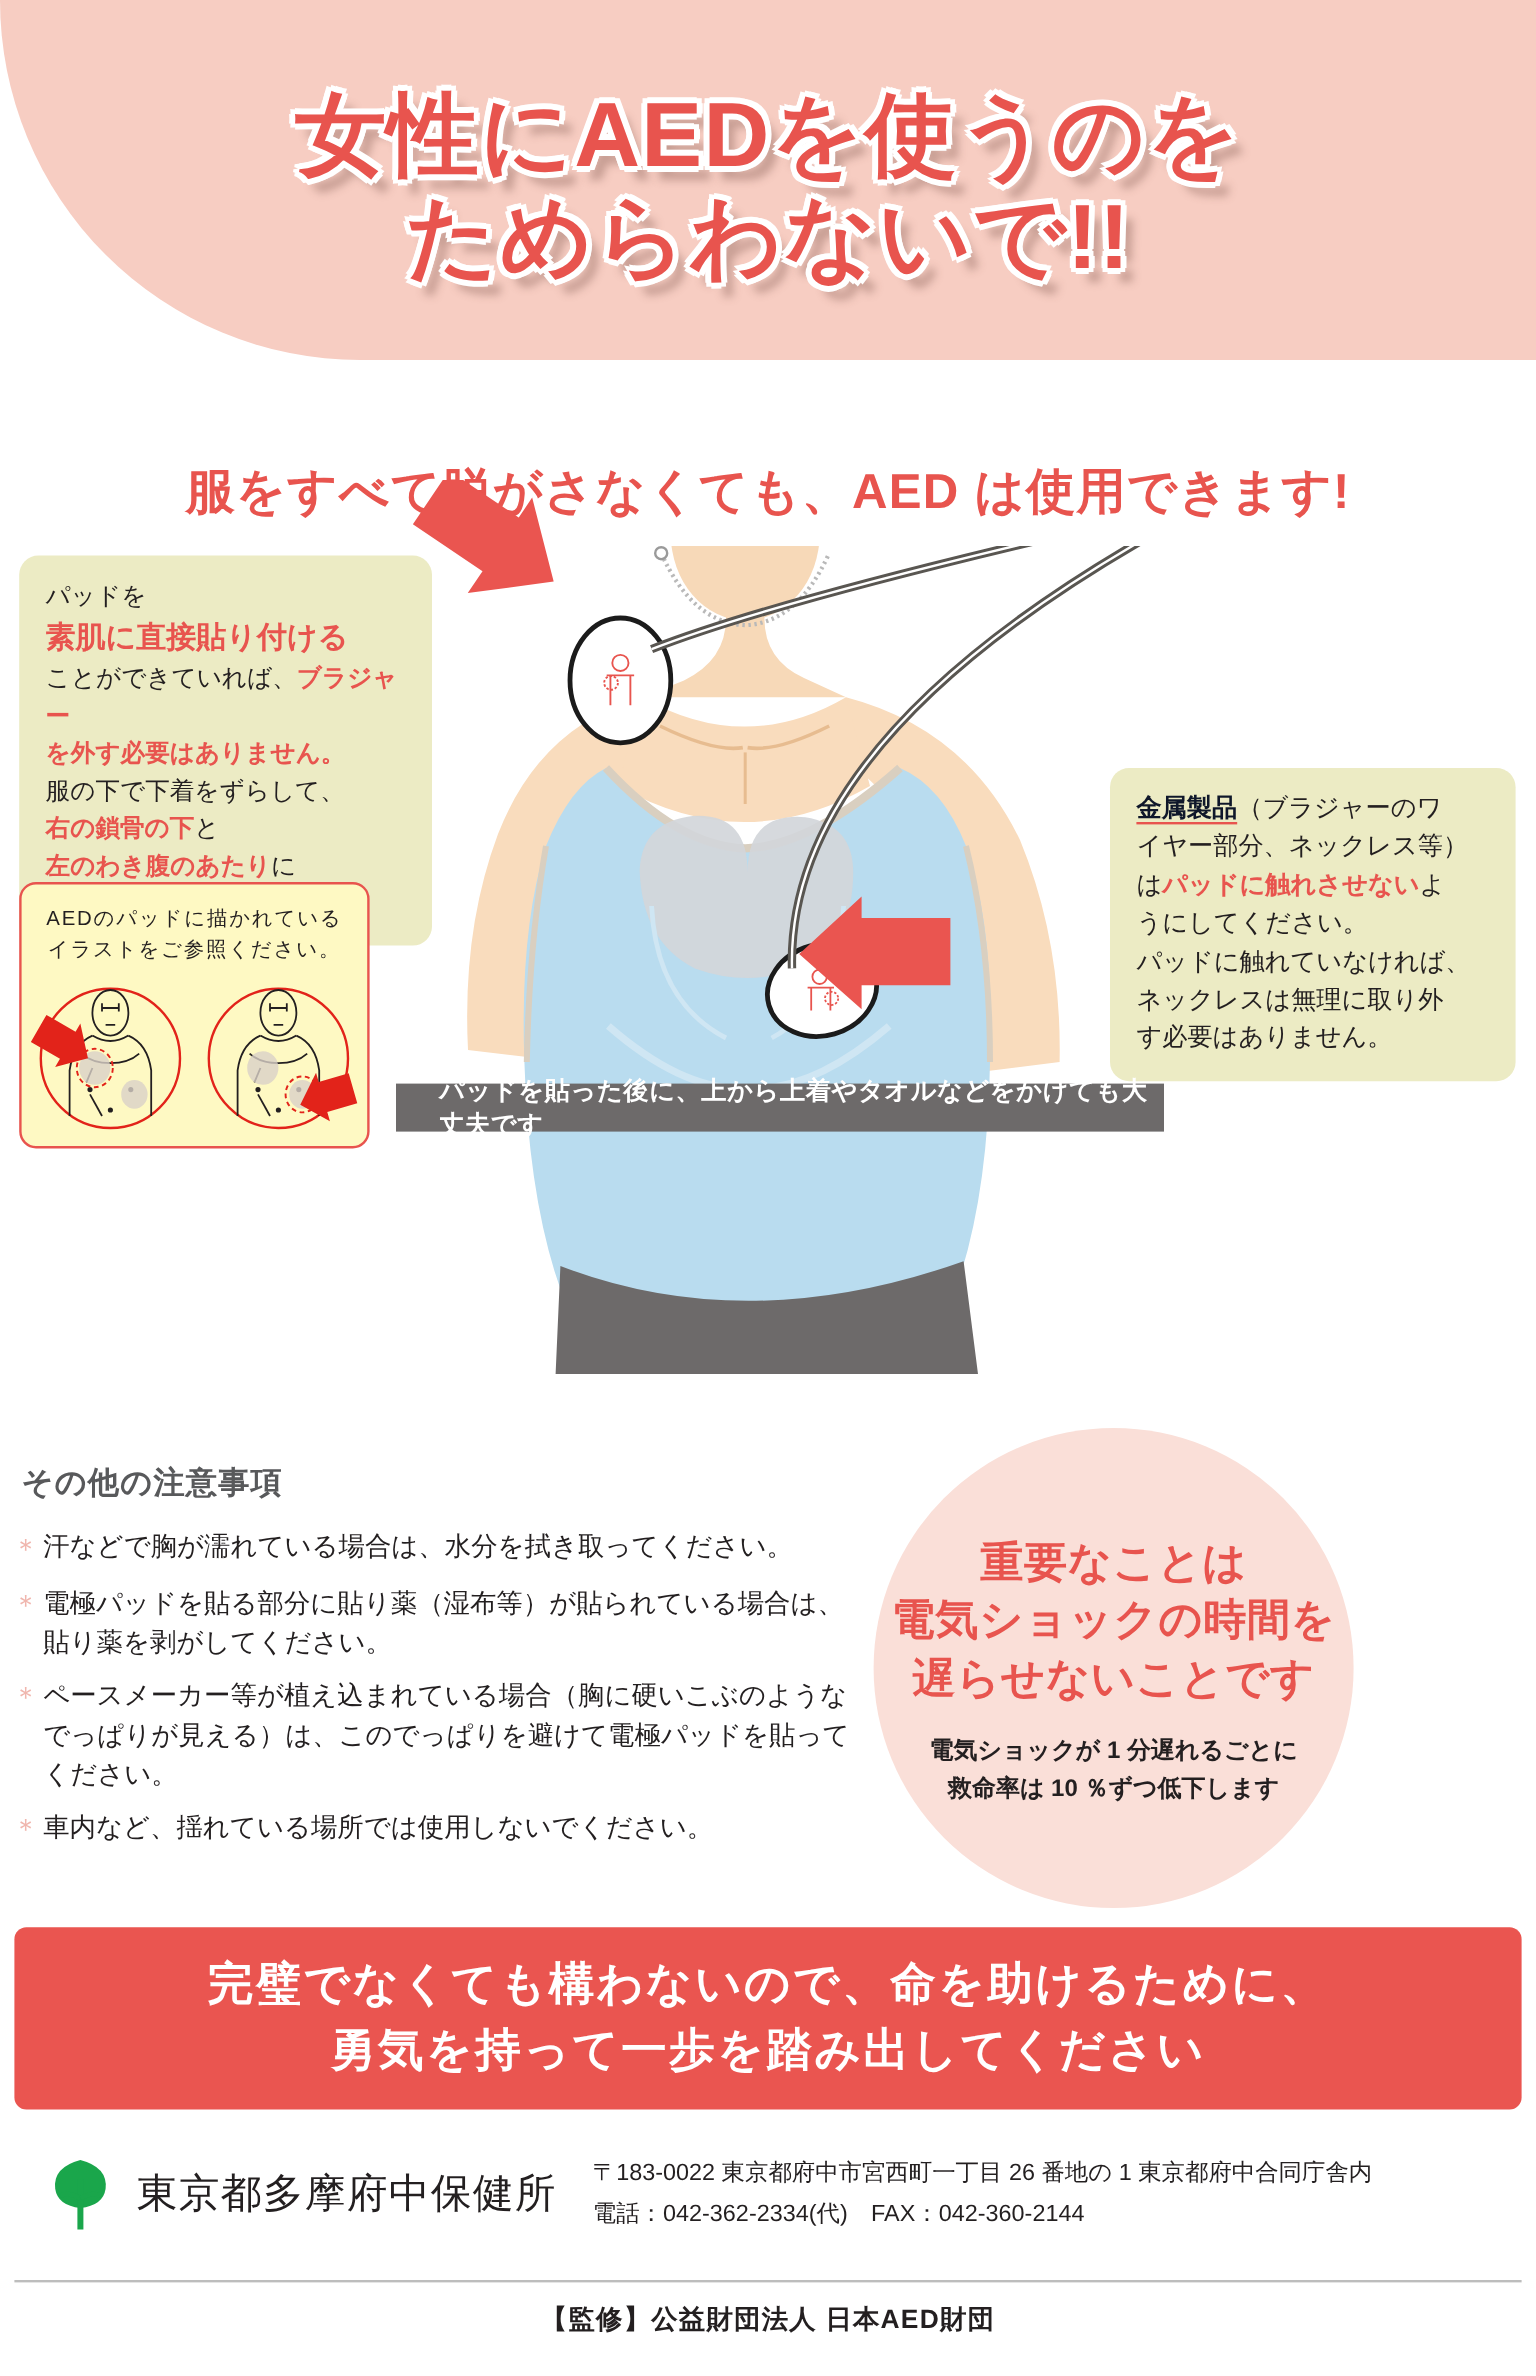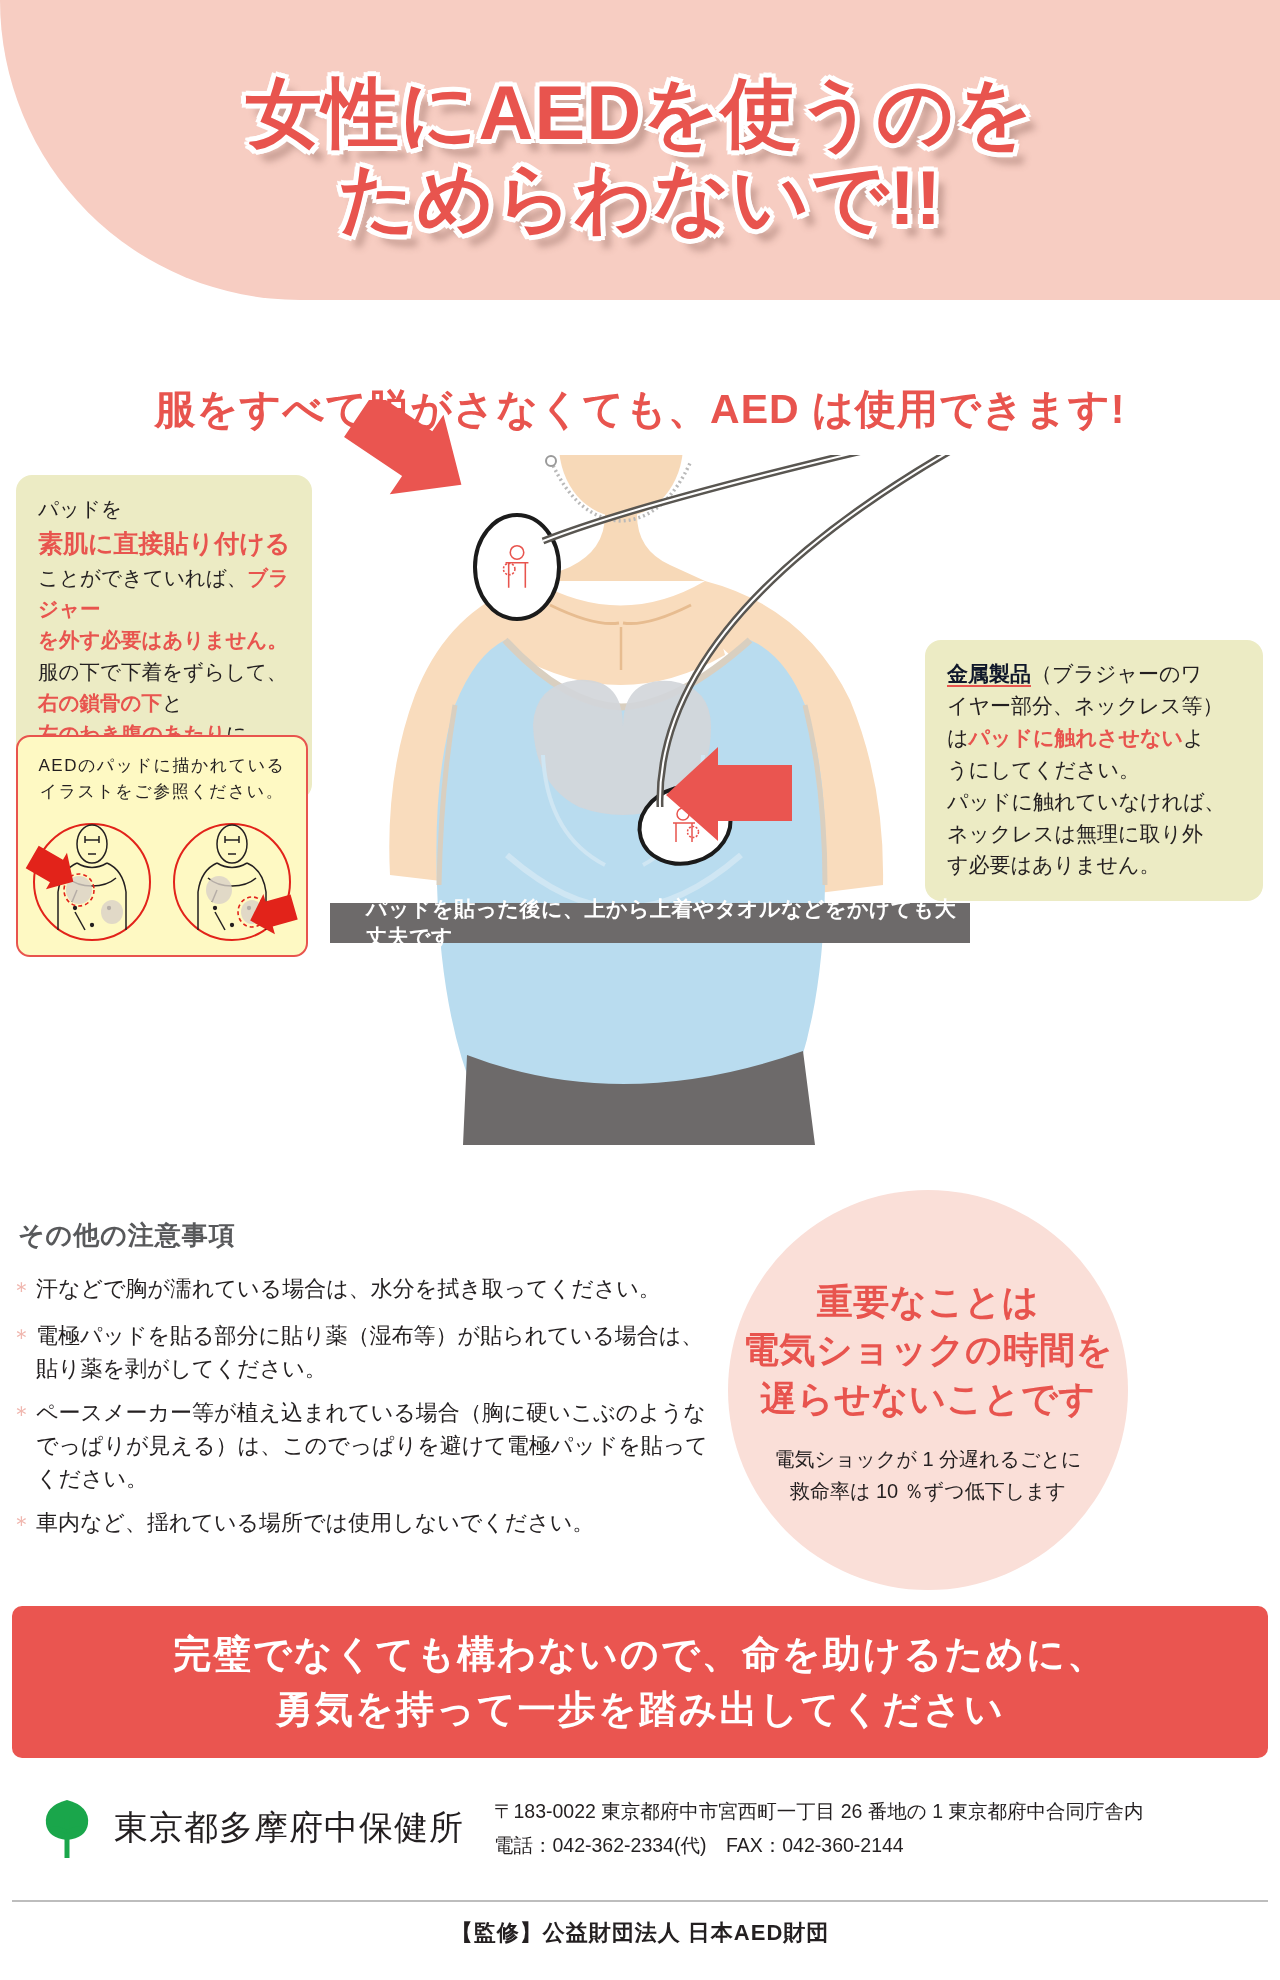--- a/index.html
+++ b/index.html
@@ -43,21 +43,21 @@
   .stage { position:absolute; left:0; top:455px; width:1280px; height:720px; }
 
   .torso { position:absolute; left:355px; top:0px; width:620px; height:700px; }
 
   
   .note-box {
     position:absolute; background:#ecebc4; border-radius:16px;
     padding:18px 20px 20px 22px; line-height:1.52; color:#231f20;
     z-index:5;
   }
-  .note-left  { left:16px;  top:20px;  width:296px; font-size:20.5px; }
+  .note-left  { left:16px;  top:8px;  width:344px; font-size:20.5px; }
   .note-right { left:925px; top:185px; width:338px; font-size:21px; }
   .note-box .hl      { color:#e8544e; font-weight:bold; }
   .note-box .hl-big  { color:#e8544e; font-weight:bold; font-size:25px; }
   .note-box .hl-u    { color:#0f172a; font-weight:bold; border-bottom:2px solid #e8544e; }
 
   
   .pad-box {
     position:absolute; left:16px; top:280px; width:292px; height:222px;
     border:2.5px solid #e8544e; border-radius:14px; background:#fef9c3;
     z-index:5; padding-top:16px;
@@ -102,21 +102,21 @@
   .pink-circle-inner {
     position:absolute; left:728px; top:10px; width:400px; height:400px;
     z-index:3; display:flex; flex-direction:column;
     align-items:center; justify-content:center; padding-top:6px;
   }
   .pc-line {
     font-size:36px; font-weight:bold; color:#e8544e;
     line-height:1.34; text-align:center; letter-spacing:.5px;
   }
   .pc-sub {
-    margin-top:20px; font-size:20px; font-weight:normal;
+    margin-top:20px; font-size:20px; font-weight:bold;
     color:#231f20; text-align:center; line-height:1.62;
   }
 
   
   .red-banner {
     position:absolute; left:12px; top:1606px; width:1256px; height:152px;
     background:#ea5550; border-radius:10px; color:#fff;
     display:flex; flex-direction:column; align-items:center; justify-content:center;
     font-size:38px; font-weight:bold; line-height:1.45; letter-spacing:2px;
   }

